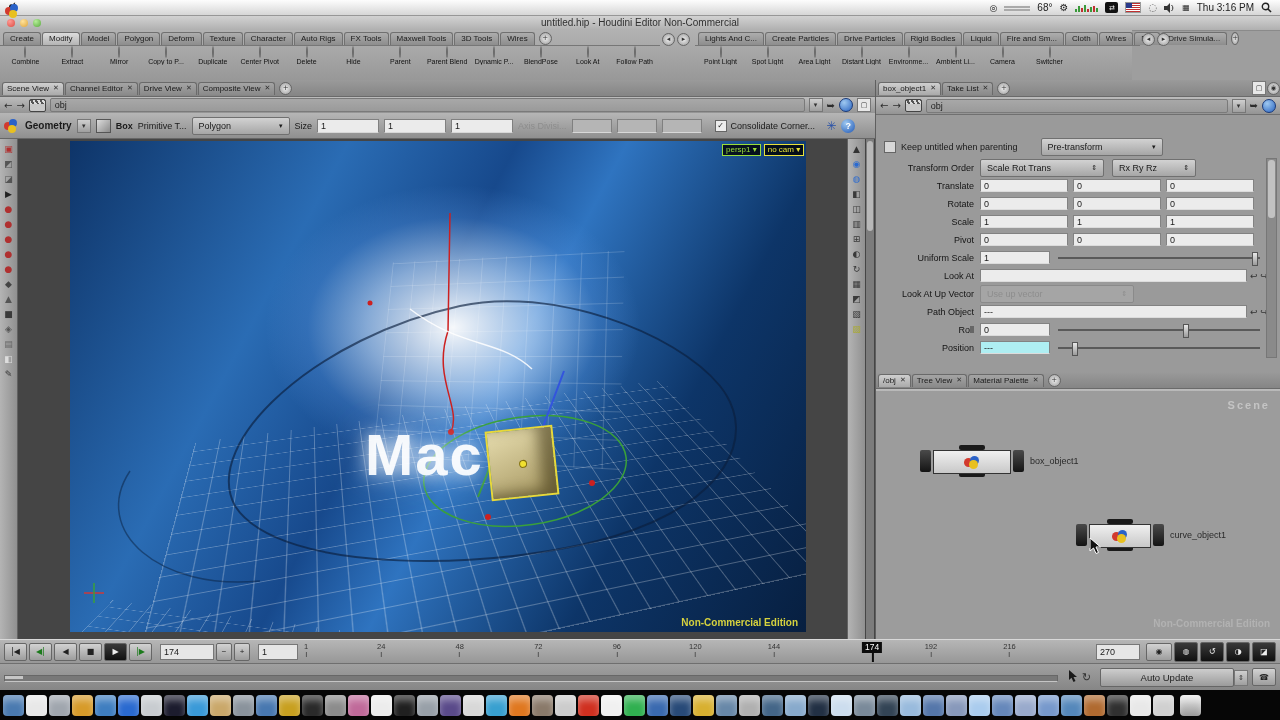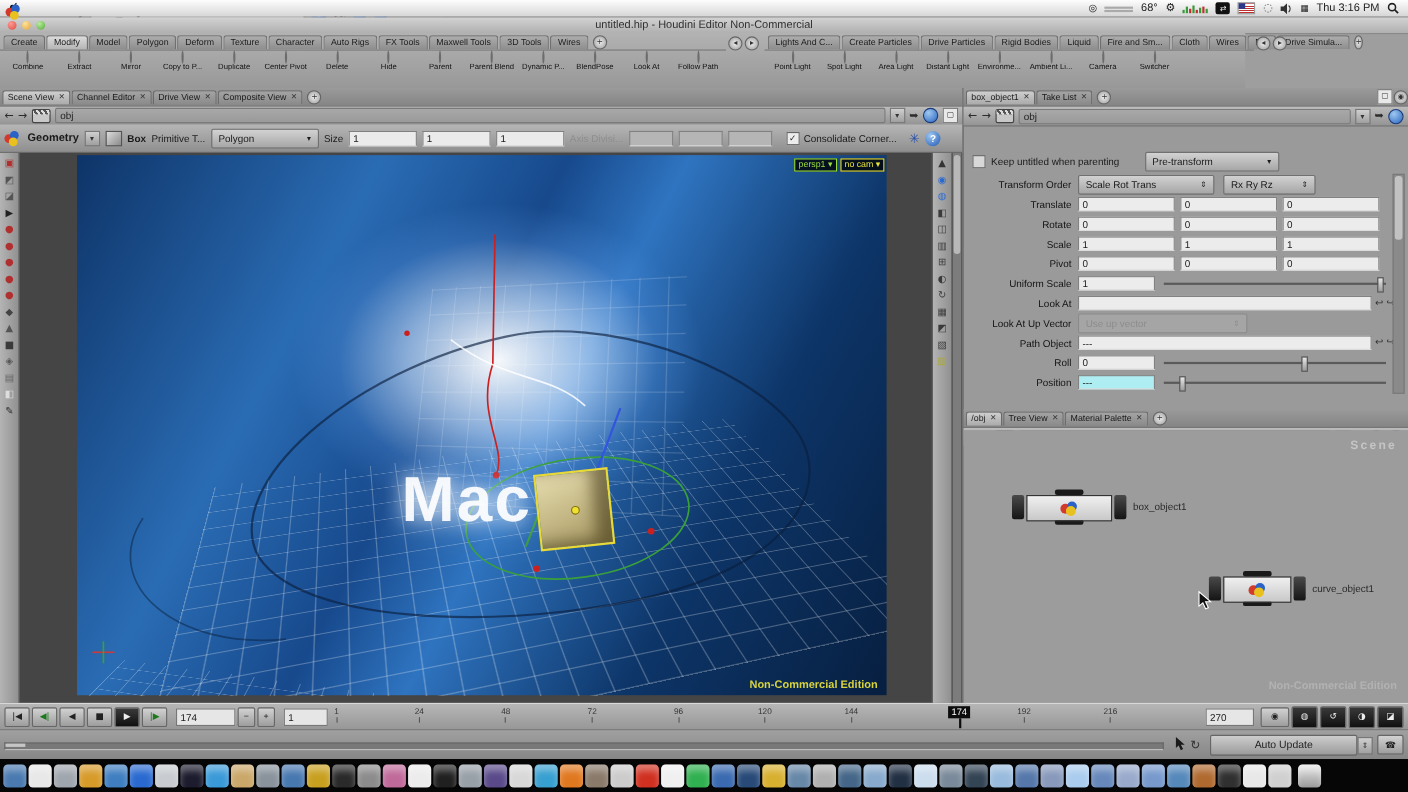--- a/index.html
+++ b/index.html
@@ -610,21 +610,21 @@
       <span class="nflag" style="right:0"></span>
       <span class="nbody">
           <span class="tricolor">
         <i style="left:1px;top:2px;background:#d23a2e"></i>
             <i style="left:7px;top:0;background:#2a62c8"></i>
             <i style="left:6px;top:4px;background:#e8c020"></i>
           </span>
         </span>
       <span class="nlabel" style="position:absolute;left:110px;top:6px">box_object1</span>
     </div>
-    <div class="node" style="left:223px;top:133px;width:88px">
+    <div class="node" style="left:200px;top:133px;width:88px">
       <span class="ntab" style="top:-5px"></span>
       <span class="ntab" style="bottom:-5px"></span>
       <span class="nflag" style="left:0"></span>
       <span class="nflag" style="right:0"></span>
       <span class="nbody">
           <span class="tricolor">
         <i style="left:1px;top:2px;background:#d23a2e"></i>
             <i style="left:7px;top:0;background:#2a62c8"></i>
             <i style="left:6px;top:4px;background:#e8c020"></i>
           </span>

